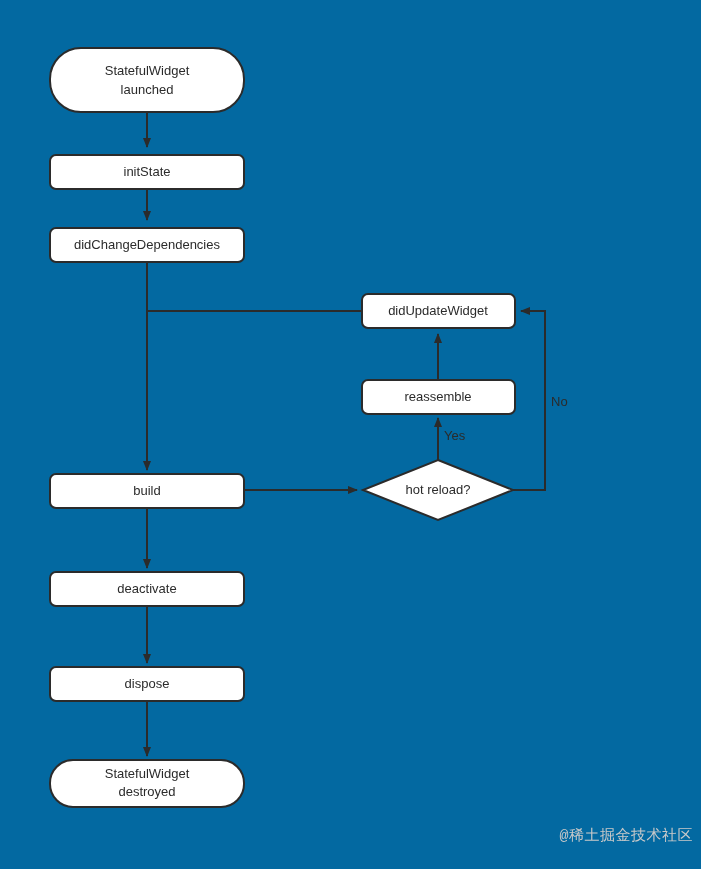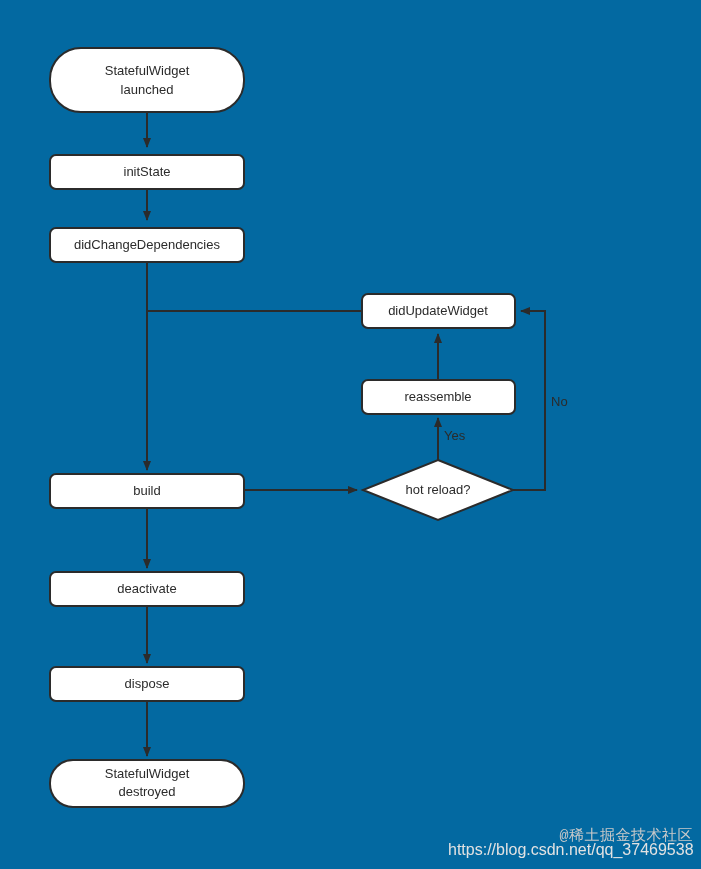--- a/index.html
+++ b/index.html
@@ -158,15 +158,14 @@
       <rect class="node-shape" x="50" y="760" width="194" height="47" rx="23" ry="23"></rect>
       <text class="node-label" x="147" y="775">StatefulWidget</text>
       <text class="node-label" x="147" y="793">destroyed</text>
     </g>
 
     <text class="edge-label" x="444" y="440" text-anchor="start">Yes</text>
     <text class="edge-label" x="551" y="406" text-anchor="start">No</text>
   </svg>
 
   <div class="watermark-cn">@稀土掘金技术社区</div>
-  <div class="watermark-url">https://blog.csdn.net/qq_37469538</div>
 
 </div>
 
 </body></html>

